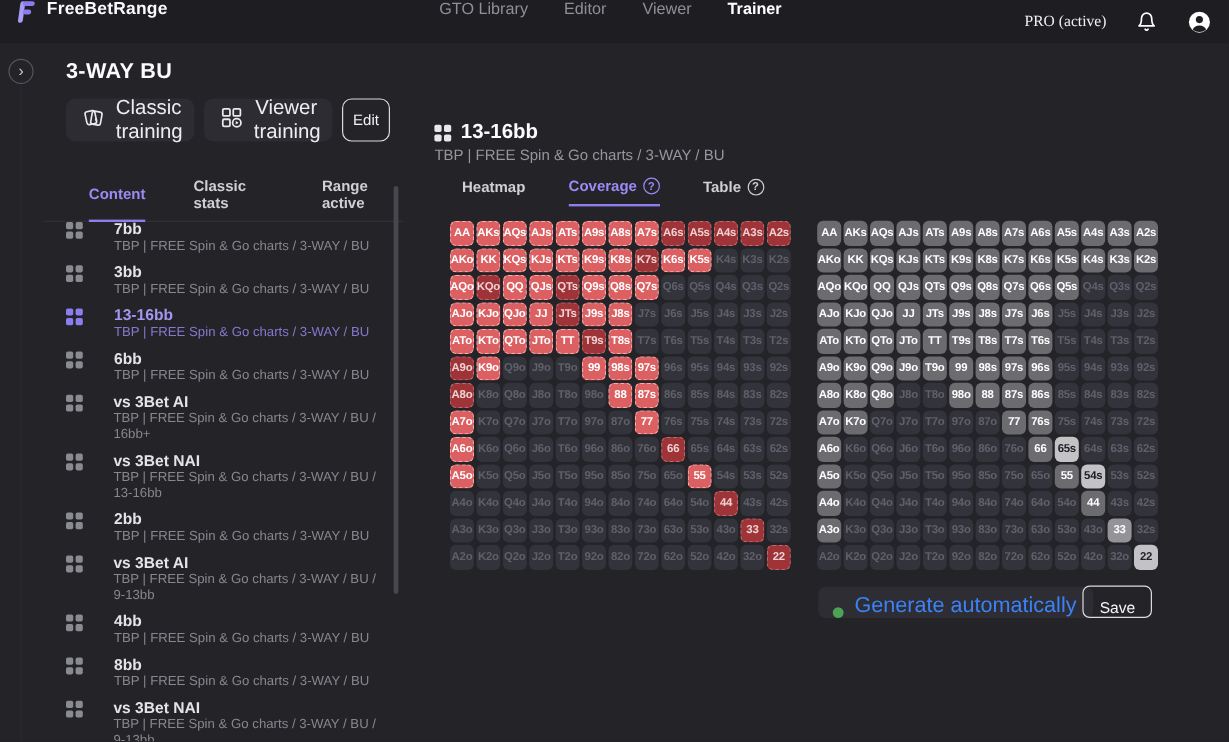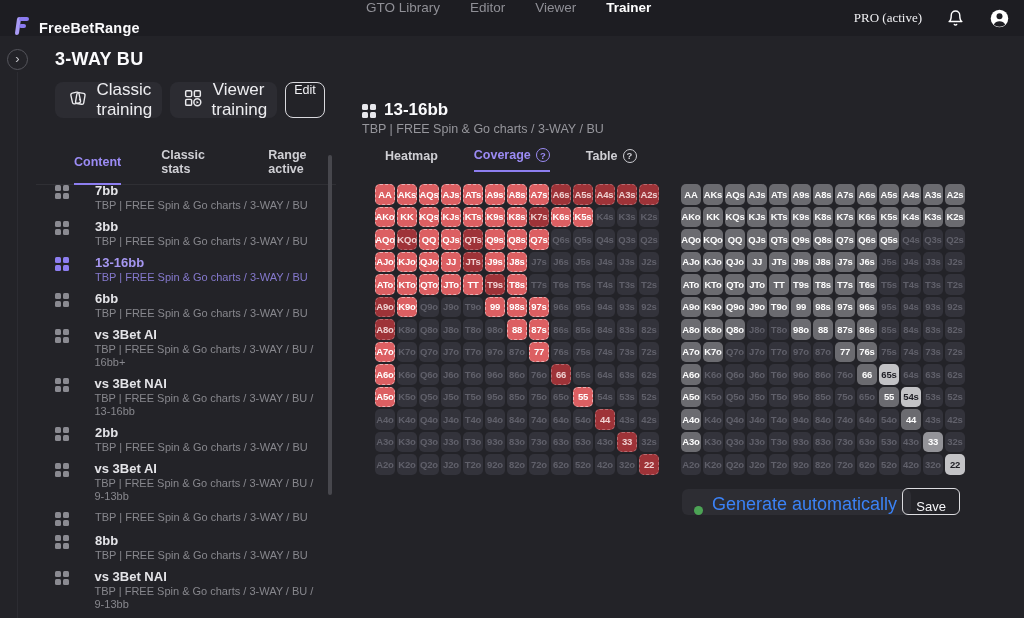--- a/index.html
+++ b/index.html
@@ -1,21 +1,21 @@
 <!DOCTYPE html>
 <html><head>
 <meta charset="utf-8">
 <style>
   * { margin:0; padding:0; box-sizing:border-box; }
   html,body { width:1024px; height:618px; overflow:hidden; }
   body { background:#232328; font-family:"Liberation Sans", sans-serif; color:#e6e6e9; position:relative; }
 
   
   .topbar { position:absolute; left:0; top:0; width:1024px; height:36px; background:#1d1d22; display:flex; align-items:center; }
-  .brand { position:absolute; left:14px; top:0; height:36px; display:flex; align-items:flex-end; gap:8px; }
+  .brand { position:absolute; left:14px; top:0; height:36px; display:flex; align-items:flex-start; gap:8px; }
   .logo { width:17px; height:20px; position:relative; }
   .logo .v { position:absolute; left:2px; top:1px; width:3.5px; height:18px; background:#a99bf5; border-radius:2px; transform:skewX(-8deg); }
   .logo .h1 { position:absolute; left:5px; top:1px; width:10px; height:3.5px; background:#8b7bf0; border-radius:2px; }
   .logo .h2 { position:absolute; left:5px; top:8px; width:7px; height:3.5px; background:#8b7bf0; border-radius:2px; }
   .brand-name { font-size:14.5px; font-weight:700; color:#fafafc; letter-spacing:.2px; }
   .nav { position:absolute; left:366px; top:0; height:36px; display:flex; gap:30px; }
   .nav-link { font-size:13.5px; color:#8f8f96; cursor:pointer; }
   .nav-link.active { color:#ffffff; font-weight:700; }
   .top-right { position:absolute; right:14px; top:0; height:36px; display:flex; align-items:center; gap:22px; }
   .plan { font-size:13px; color:#f0f0f3;font-family:Liberation Serif, serif; }
@@ -24,21 +24,21 @@
   
   .rail-divider { position:absolute; left:17px; top:72px; bottom:0; width:1px; background:#2c2c32; }
   .collapse-btn { position:absolute; left:7px; top:49px; width:21px; height:21px; border:1px solid #55555c; border-radius:50%; background:#232328; color:#c9c9ce; font-size:13px; line-height:18px; text-align:center; cursor:pointer; }
 
   
   .sidebar { position:absolute; left:36px; top:36px; width:314px; bottom:0; }
   .sb-title { position:absolute; left:19px; top:13px; font-size:18px; font-weight:700; color:#fbfbfd; letter-spacing:.3px; }
   .sb-buttons { position:absolute; left:19px; top:46px; display:flex; gap:8px; }
   .train-btn { width:107px; height:36px; background:#2c2c32; border-radius:8px; display:flex; align-items:center; justify-content:center; gap:8px; cursor:pointer; }
   .train-btn .lbl { font-size:17px; line-height:1.15; color:#ededf0; text-align:center; width:54px; }
-  .edit-btn { width:40px; height:36px; background:transparent; border:1px solid #d9d9de; border-radius:8px; color:#f2f2f5; font-size:12.5px; display:flex; align-items:flex-start; justify-content:center; cursor:pointer; }
+  .edit-btn { width:40px; height:36px; background:transparent; border:1px solid #d9d9de; border-radius:8px; color:#f2f2f5; font-size:12.5px; display:flex; align-items:center; justify-content:center; cursor:pointer; }
   .sb-tabs { position:absolute; left:0; right:14px; top:112px; display:flex; gap:40px; padding-left:38px; border-bottom:1px solid rgba(255,255,255,.06); }
   .tab { font-size:12.5px; font-weight:700; color:#cfcfd4; padding-bottom:8px; cursor:pointer; display:flex; align-items:center; gap:5px; }
   .tab.active { color:#9b8bf4; border-bottom:2px solid #8d7ef0; margin-bottom:-1px; }
   .sb-list { position:absolute; left:19px; right:26px; top:147px; bottom:0; overflow:hidden; }
   .sb-item { display:flex; gap:26px; margin-bottom:7px; cursor:pointer; }
   .sq-icon { width:14px; height:14px; margin-top:2px; display:grid; grid-template-columns:6px 6px; grid-template-rows:6px 6px; gap:1.5px; }
   .sq-icon i { background:#8a8a91; border-radius:1.5px; }
   .sb-item.sel .sq-icon i { background:#8d7ef0; }
   .sb-item .t { font-size:13px; font-weight:700; color:#e4e4e8; line-height:15px; }
   .sb-item .s { font-size:11px; color:#87878d; line-height:13px; margin-top:1px; }
@@ -245,20 +245,21 @@
     </span>
   </div>
       <div class="sb-item">
     <span class="sq-icon">
           <i></i>
           <i></i>
           <i></i>
           <i></i>
         </span>
     <span>
+      <div class="t">4bb</div>
       <div class="s">TBP | FREE Spin &amp; Go charts / 3-WAY / BU</div>
     </span>
   </div>
       <div class="sb-item">
     <span class="sq-icon">
           <i></i>
           <i></i>
           <i></i>
           <i></i>
         </span>

